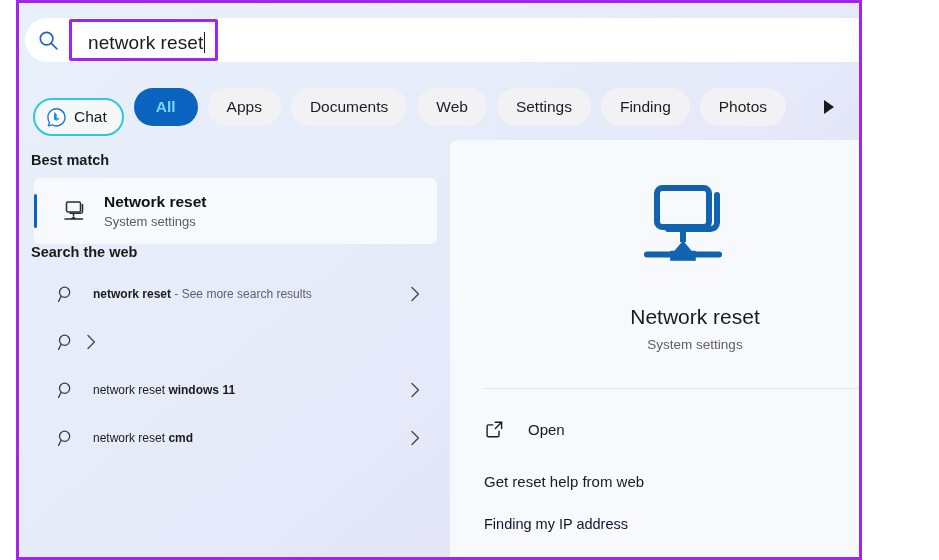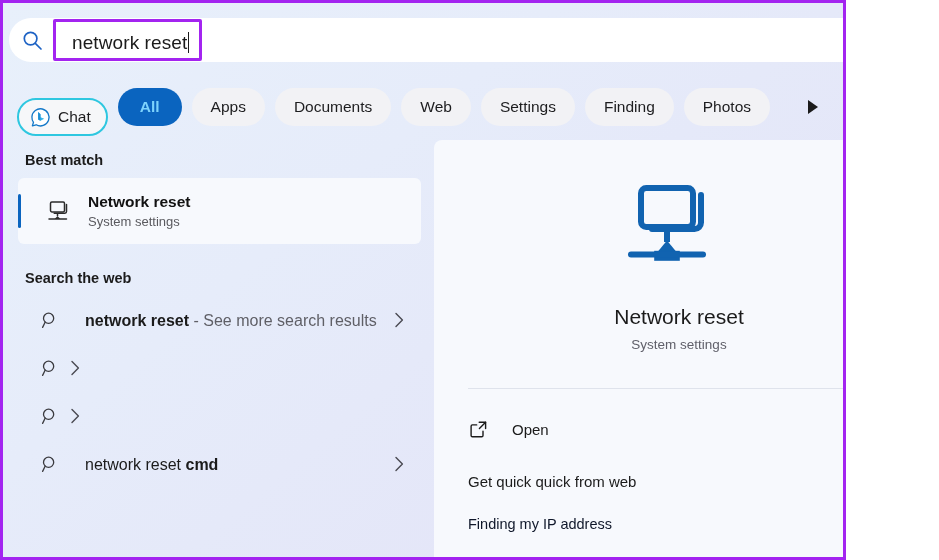--- a/index.html
+++ b/index.html
@@ -8,21 +8,21 @@
     width: 939px;
     height: 560px;
     overflow: hidden;
     font-family: "Liberation Sans", sans-serif;
     background: #ffffff;
   }
 
   
   #annotation-frame {
     position: absolute;
-    left: 0; top: 0;
+    left: 16px; top: 0;
     width: 846px; height: 560px;
     border: 3px solid #a324f0;
     overflow: hidden;
   }
 
   
   #search-flyout {
     position: absolute;
     left: 0; top: 0;
     width: 933px;
@@ -161,21 +161,21 @@
     position: absolute;
     left: 0; top: 0;
     width: 428px;
     bottom: 0;
     padding-top: 12px;
   }
   .section-header {
     font-size: 14.5px;
     font-weight: 700;
     color: #1b1b1b;
-    padding-left: 22px;
+    padding-left: 12px;
     margin-bottom: 10px;
   }
 
   
   #best-match-item {
     position: relative;
     margin: 0 10px 0 15px;
     height: 66px;
     background: #f7f9fd;
     border-radius: 6px;
@@ -204,39 +204,39 @@
     color: #121212;
     line-height: 20px;
   }
   #best-match-subtitle {
     font-size: 13px;
     color: #5a5a5f;
     line-height: 18px;
     margin-top: 1px;
   }
 
-  #web-section-header { margin-top: 26px; }
+  #web-section-header { }
 
   .web-item {
     display: flex;
     align-items: center;
     min-height: 48px;
     padding: 4px 14px 4px 26px;
     margin: 0 8px 0 6px;
     border-radius: 6px;
   }
   .web-item-icon {
     width: 30px; height: 30px;
     flex: 0 0 auto;
     display: flex; align-items: center; justify-content: center;
   }
   .web-item-label {
     flex: 1 1 auto;
-    margin-left: 20px;
-    font-size: 16px;
+    margin-left: 12px;
+    font-size: 12px;
     color: #1b1b1b;
     line-height: 21px;
     padding-right: 10px;
   }
   .web-item-label .bold  { font-weight: 700; }
   .web-item-label .muted { color: #5f5f66; }
   .web-item-chevron {
     width: 20px; height: 20px;
     flex: 0 0 auto;
     display: flex; align-items: center; justify-content: center;
@@ -444,20 +444,21 @@
           </span>
         </div>
 
         <div class="web-item">
           <span class="web-item-icon">
             <svg width="19" height="19" viewBox="0 0 19 19">
               <circle cx="7.6" cy="7.3" r="5.1" fill="none" stroke="#3a3a3f" stroke-width="1.3"></circle>
               <line x1="4.1" y1="11.2" x2="1.6" y2="16.4" stroke="#3a3a3f" stroke-width="1.3" stroke-linecap="round"></line>
             </svg>
           </span>
+          <span class="web-item-label"><span>network reset </span><span class="bold">windows 11</span></span>
           <span class="web-item-chevron">
             <svg width="11" height="16" viewBox="0 0 11 16">
               <path d="M2 1.5 L8.4 8 L2 14.5" fill="none" stroke="#4a4a52" stroke-width="1.4" stroke-linecap="round" stroke-linejoin="round"></path>
             </svg>
           </span>
         </div>
 
         <div class="web-item">
           <span class="web-item-icon">
             <svg width="19" height="19" viewBox="0 0 19 19">
@@ -500,21 +501,21 @@
             <span id="open-action-icon">
               <svg width="19" height="19" viewBox="0 0 19 19">
                 <path d="M10.2 2.2H16.6V8.6" fill="none" stroke="#1b1b1b" stroke-width="1.4" stroke-linecap="round" stroke-linejoin="round"></path>
                 <line x1="16.6" y1="2.2" x2="10.4" y2="8.4" stroke="#1b1b1b" stroke-width="1.4" stroke-linecap="round"></line>
                 <path d="M14 11.3v4.2a1.3 1.3 0 0 1-1.3 1.3H3.4a1.3 1.3 0 0 1-1.3-1.3V6.2A1.3 1.3 0 0 1 3.4 4.9h4.3" fill="none" stroke="#1b1b1b" stroke-width="1.4" stroke-linecap="round" stroke-linejoin="round"></path>
               </svg>
             </span>
             <span id="open-action-label">Open</span>
           </div>
 
-          <div id="quick-help-header">Get quick quick from web</div>
+          <div id="quick-help-header">Get reset help from web</div>
 
           <div class="help-link">Finding my IP address</div>
 
         </div>
       </div>
 
     </div>
   </div>
 </div>
 

